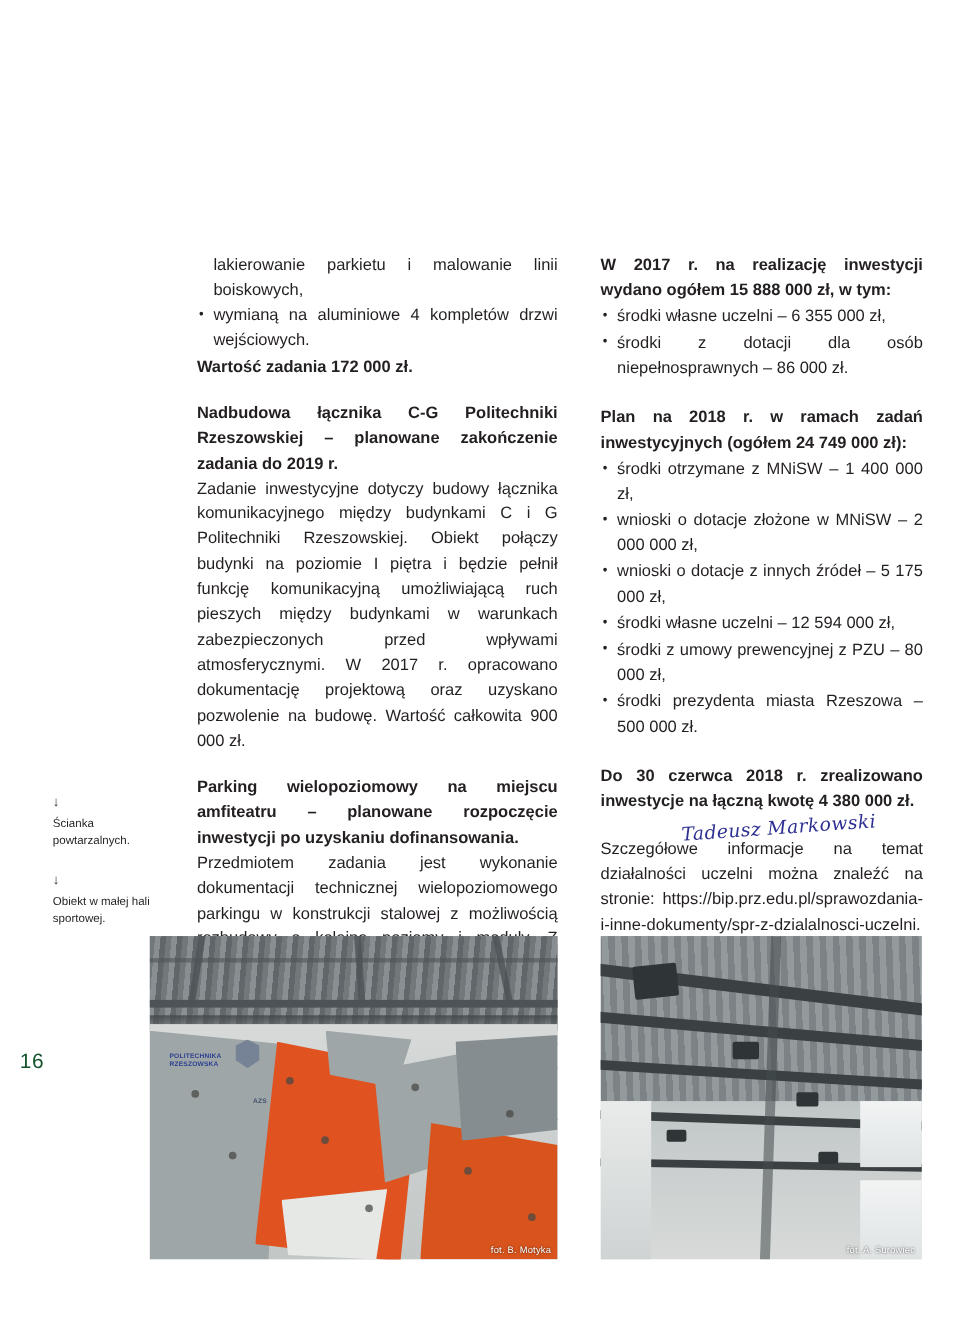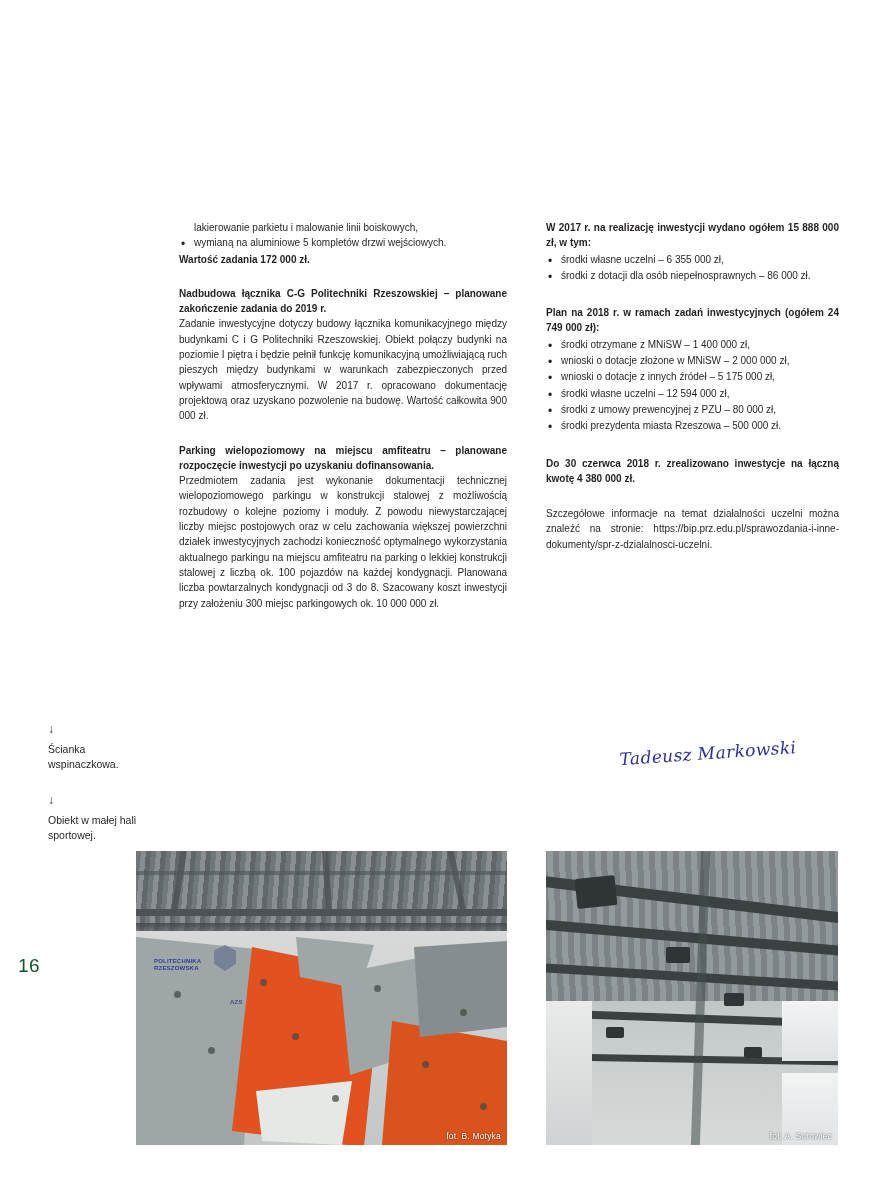--- a/index.html
+++ b/index.html
@@ -47,22 +47,22 @@
   .margin-arrow {
     display: block;
     font-size: 12px;
     line-height: 1;
     margin-bottom: 7px;
   }
 
   
   .col {
     position: absolute;
-    top: 220px;
-    font-size: 10px;
+    top: 230px;
+    font-size: 15px;
     line-height: 1.53;
     text-align: justify;
     color: #231f20;
   }
   .col-left {
     left: 179px;
     width: 328px;
   }
   .col-right {
     left: 546px;
@@ -241,34 +241,34 @@
 </head>
 <body>
 
 <div class="page">
 
   <div class="page-number">16</div>
 
   <div class="margin-notes">
     <div class="margin-note">
       <span class="margin-arrow">↓</span>
-      <span>Ścianka wspinaczkowa.</span>
+      <span>Ścianka powtarzalnych.</span>
     </div>
     <div class="margin-note">
       <span class="margin-arrow">↓</span>
       <span>Obiekt w małej hali sportowej.</span>
     </div>
   </div>
 
   <div class="col col-left">
 
     <p class="para" style="padding-left:15px;">lakierowanie parkietu i malowanie linii boiskowych,</p>
 
     <ul class="bullets">
-      <li>wymianą na aluminiowe 5 kompletów drzwi wejściowych.</li>
+      <li>wymianą na aluminiowe 4 kompletów drzwi wejściowych.</li>
     </ul>
 
     <p class="para tight">Wartość zadania 172 000 zł.</p>
 
     <p class="para spaced bold" style="margin-top:19px;">Nadbudowa łącznika C-G Politechniki Rzeszowskiej – planowane zakończenie zadania do 2019 r.</p>
     <p class="para">Zadanie inwestycyjne dotyczy budowy łącznika komunikacyjnego między budynkami C i G Politechniki Rzeszowskiej. Obiekt połączy budynki na poziomie I piętra i będzie pełnił funkcję komunikacyjną umożliwiającą ruch pieszych między budynkami w warunkach zabezpieczonych przed wpływami atmosferycznymi. W 2017 r. opracowano dokumentację projektową oraz uzyskano pozwolenie na budowę. Wartość całkowita 900 000 zł.</p>
 
     <p class="para spaced bold" style="margin-top:19px;">Parking wielopoziomowy na miejscu amfiteatru – planowane rozpoczęcie inwestycji po uzyskaniu dofinansowania.</p>
     <p class="para">Przedmiotem zadania jest wykonanie dokumentacji technicznej wielopoziomowego parkingu w konstrukcji stalowej z możliwością rozbudowy o kolejne poziomy i moduły. Z powodu niewystarczającej liczby miejsc postojowych oraz w celu zachowania większej powierzchni działek inwestycyjnych zachodzi konieczność optymalnego wykorzystania aktualnego parkingu na miejscu amfiteatru na parking o lekkiej konstrukcji stalowej z liczbą ok. 100 pojazdów na każdej kondygnacji. Planowana liczba powtarzalnych kondygnacji od 3 do 8. Szacowany koszt inwestycji przy założeniu 300 miejsc parkingowych ok. 10 000 000 zł.</p>
   </div>

